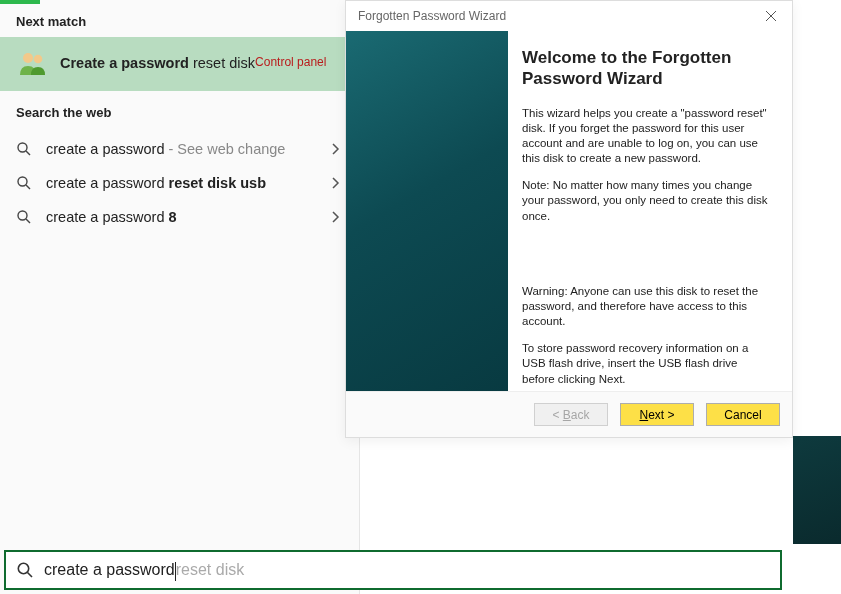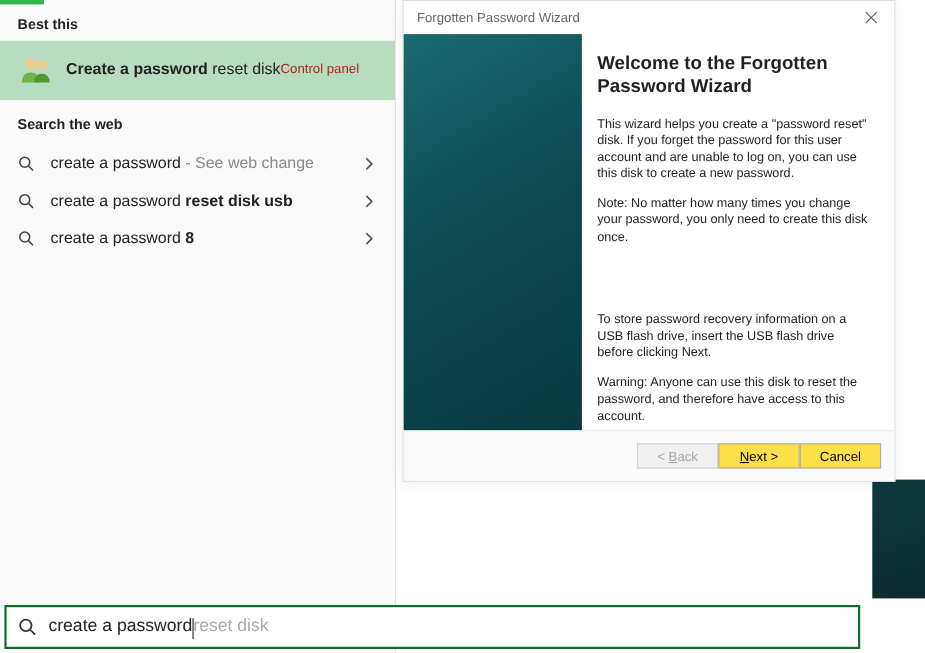--- a/index.html
+++ b/index.html
@@ -80,21 +80,20 @@
   }
 
   
   .wizard {
     position: absolute;
     left: 345px; top: 0;
     width: 448px; height: 438px;
     background: #fff;
     border: 1px solid #ddd;
     box-shadow: 0 3px 12px rgba(0,0,0,0.06);
-    margin-left: 21px;
   }
   .wizard-titlebar {
     height: 30px;
     display: flex; align-items: center;
     padding: 0 8px 0 12px;
     font-size: 12px; color: #666;
     position: relative;
   }
   .wizard-close {
     position: absolute; right: 6px; top: 4px;
@@ -123,21 +122,21 @@
     margin-bottom: 16px;
     line-height: 1.25;
   }
   .wizard-para { margin-bottom: 12px; }
   .wizard-gap { height: 48px; }
 
   .wizard-buttons {
     height: 46px;
     border-top: 1px solid #eee;
     display: flex; align-items: center; justify-content: flex-end;
-    gap: 0;
+    gap: 12px;
     padding: 0 12px;
     background: #fafafa;
   }
   .wizard-btn {
     min-width: 74px; height: 23px;
     font-size: 12px;
     border: 1px solid #adadad;
     background: #fde047;
     cursor: pointer;
     padding: 0 12px;
@@ -148,21 +147,21 @@
   .wizard-btn .ul { text-decoration: underline; }
 
   svg { display: block; }
 </style>
 </head>
 <body>
 
 <div class="search-panel">
   <div class="top-accent"></div>
 
-  <div class="section-header">Best this</div>
+  <div class="section-header">Next match</div>
 
   <div class="best-match-item">
     <div class="best-match-icon">
       <svg viewBox="0 0 32 32">
         <circle cx="12" cy="11" r="5" fill="#f2c98a"></circle>
         <path d="M4 28 Q4 19 12 19 Q20 19 20 28 Z" fill="#6fb34a"></path>
         <circle cx="22" cy="12" r="4.3" fill="#f2c98a"></circle>
         <path d="M15 28 Q15 20 22 20 Q29 20 29 28 Z" fill="#4f9a2f"></path>
       </svg>
     </div>
@@ -245,22 +244,22 @@
     </div>
   </div>
 
   <div class="wizard-body">
     <div class="wizard-side"></div>
     <div class="wizard-content">
       <div class="wizard-heading">Welcome to the Forgotten Password Wizard</div>
       <div class="wizard-para">This wizard helps you create a "password reset" disk. If you forget the password for this user account and are unable to log on, you can use this disk to create a new password.</div>
       <div class="wizard-para">Note: No matter how many times you change your password, you only need to create this disk once.</div>
       <div class="wizard-gap"></div>
+      <div class="wizard-para">Warning: Anyone can use this disk to reset the password, and therefore have access to this account.</div>
       <div class="wizard-para">To store password recovery information on a USB flash drive, insert the USB flash drive before clicking Next.</div>
-      <div class="wizard-para">Warning: Anyone can use this disk to reset the password, and therefore have access to this account.</div>
     </div>
   </div>
 
   <div class="wizard-buttons">
     <button class="wizard-btn" disabled="">
       <span>&lt; </span><span class="ul">B</span><span>ack</span>
     </button>
     <button class="wizard-btn">
       <span class="ul">N</span><span>ext &gt;</span>
     </button>

